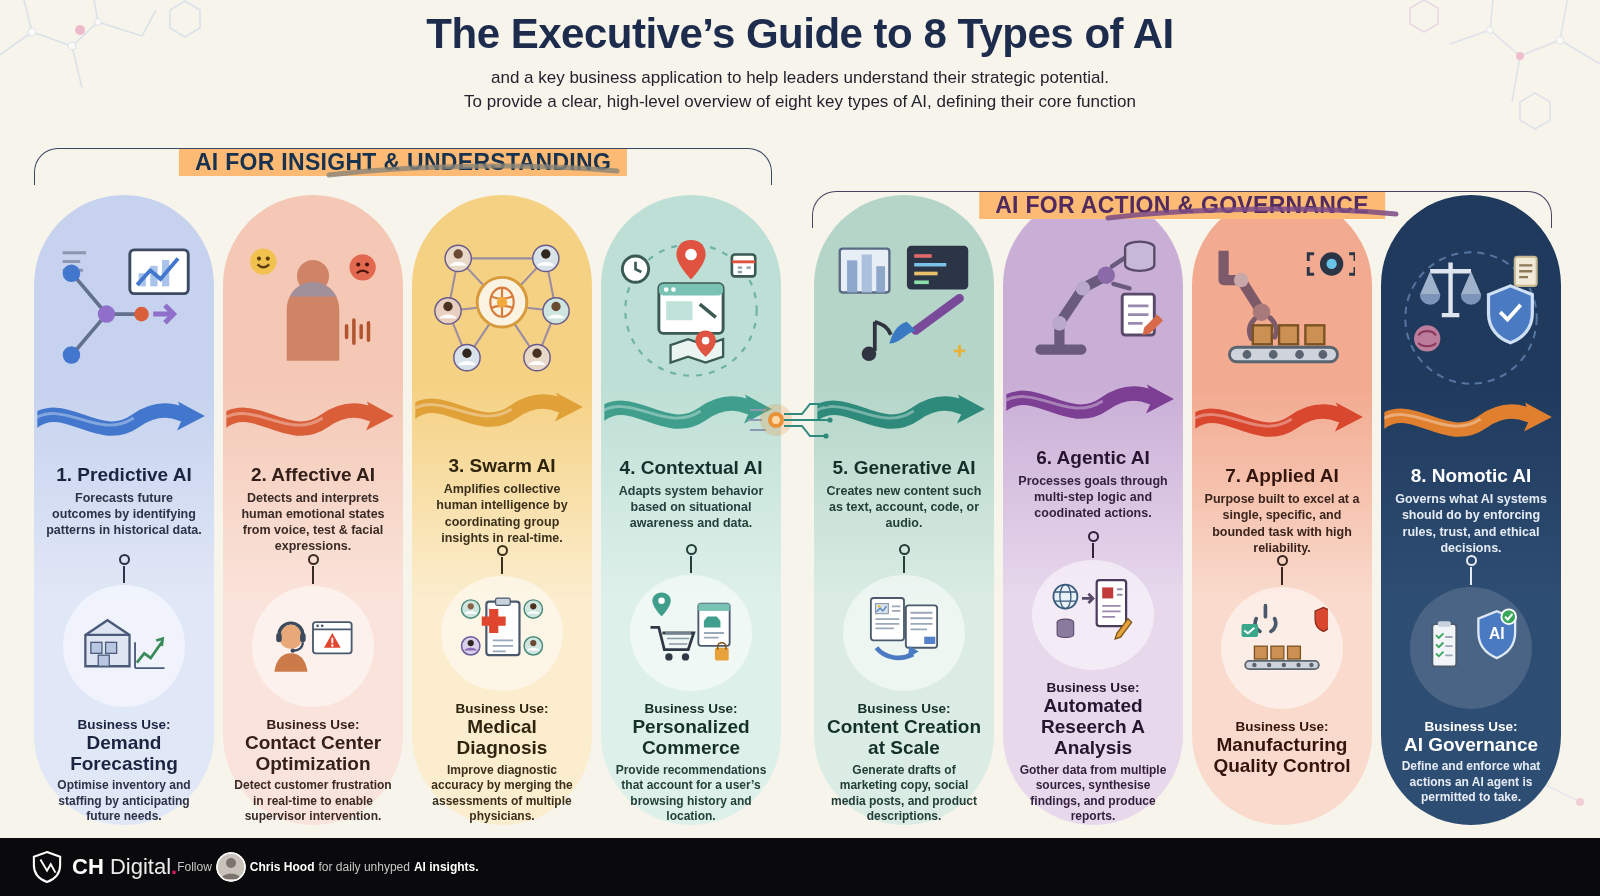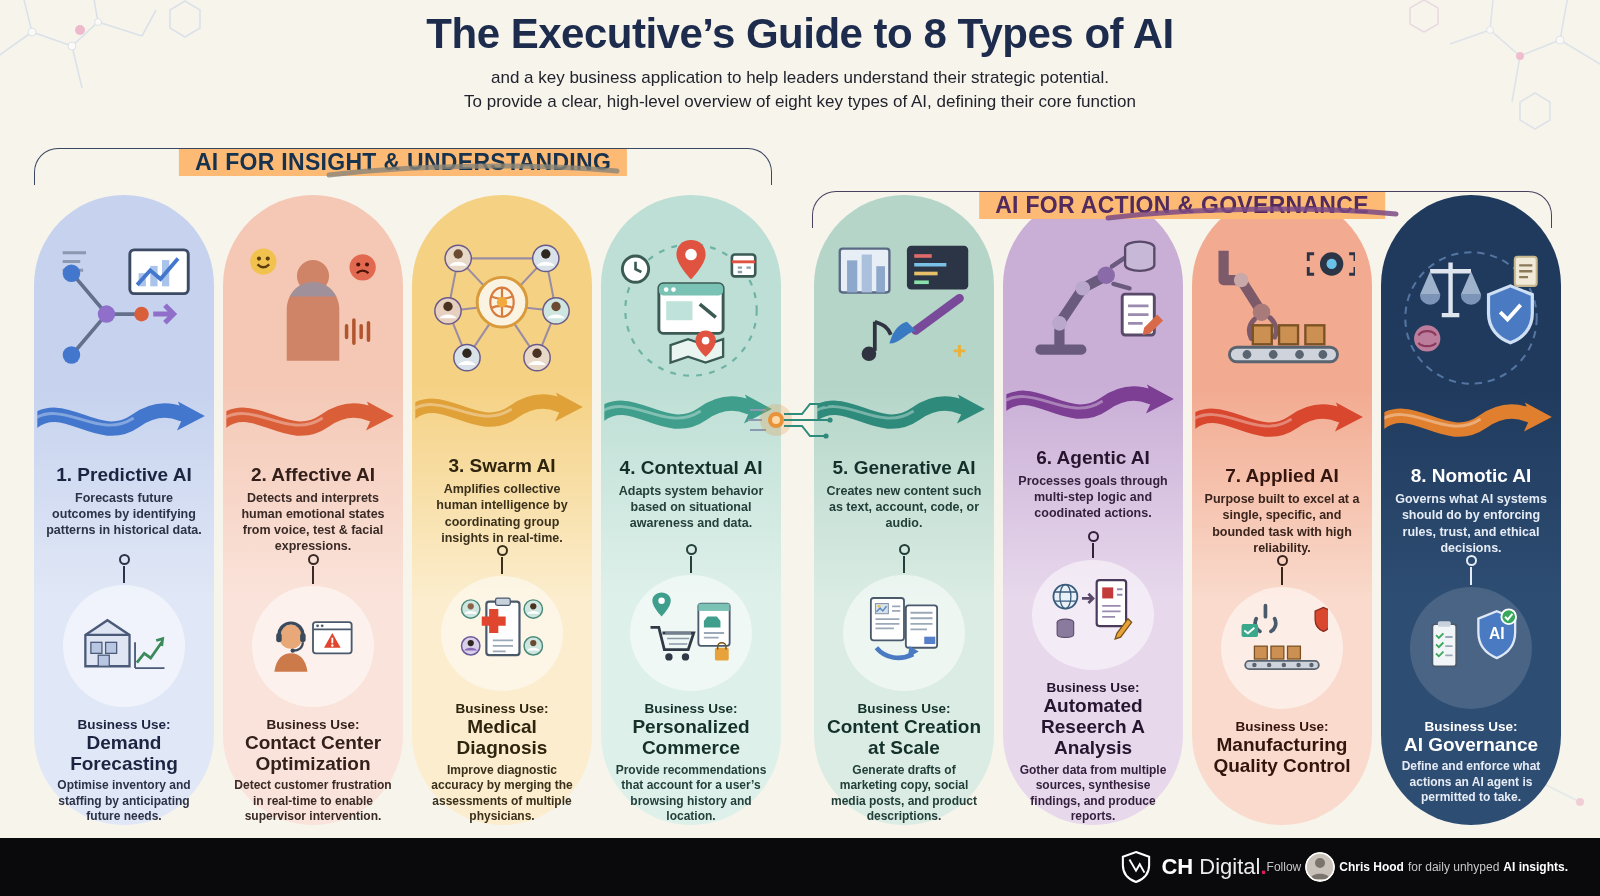--- a/index.html
+++ b/index.html
@@ -43,21 +43,21 @@
   .card.dark .bcircle{background:rgba(255,255,255,.13)}
   .boticon{width:92px;height:92px}
   .buse{margin-top:10px;text-align:center;padding:0 8px}
   .buse-label{font-size:13.5px;font-weight:800;color:var(--fg1)}
   .buse-title{font-size:19px;font-weight:700;color:var(--fg1);line-height:1.12}
   .buse-desc{margin-top:4px;font-size:12px;font-weight:600;color:var(--fg2);line-height:1.3}
   
   .circuit{position:absolute;left:746px;top:378px;width:88px;height:84px;z-index:5}
   
   .footer{position:absolute;left:0;bottom:0;width:100%;height:58px;background:#0a0a0c;
-    display:flex;align-items:center;justify-content:flex-end;padding:16px 32px;box-sizing:border-box}
+    display:flex;align-items:center;justify-content:flex-start;padding:16px 32px;box-sizing:border-box}
   .brand{display:flex;align-items:center;gap:10px;font-size:22px;color:#fff}
   .brand-ch{font-weight:800}
   .brand-digital{font-weight:400;color:#ececec}
   .brand-dot{font-weight:800;color:#d81b60}
   .follow{display:flex;align-items:center;gap:4px;font-size:12px;color:#c7c7c7}
   .follow .bold{color:#fff;font-weight:700}
   .avatar{width:30px;height:30px;border-radius:50%;overflow:hidden;flex:0 0 auto}
   .hidden-defs{position:absolute;width:0;height:0;overflow:hidden}
 </style>
 </head>

